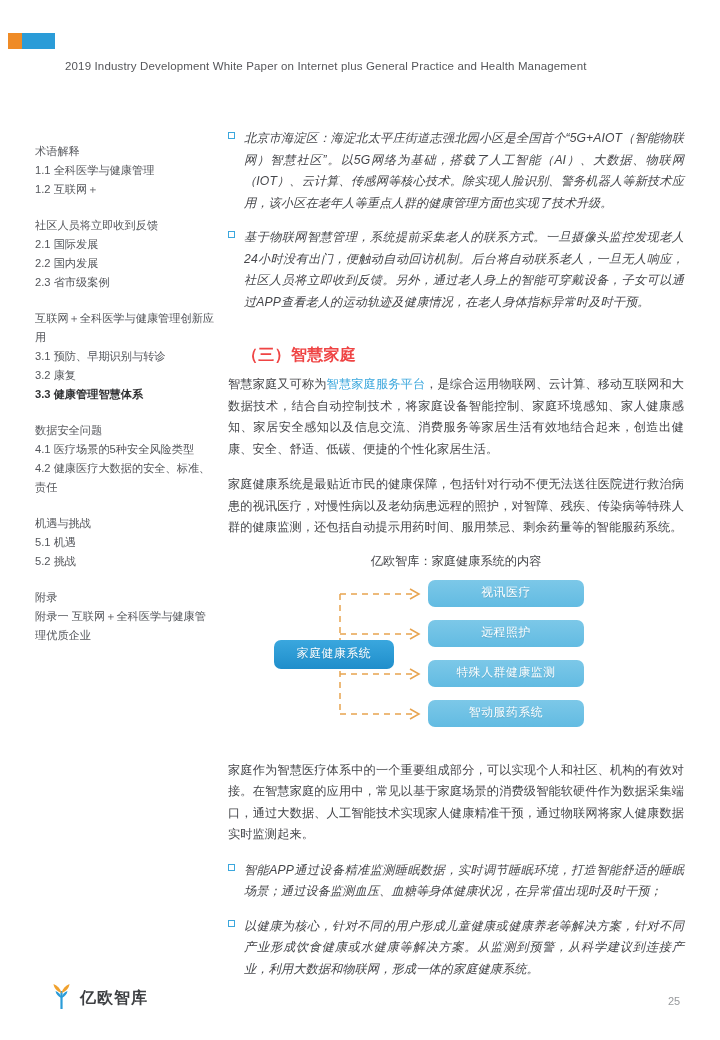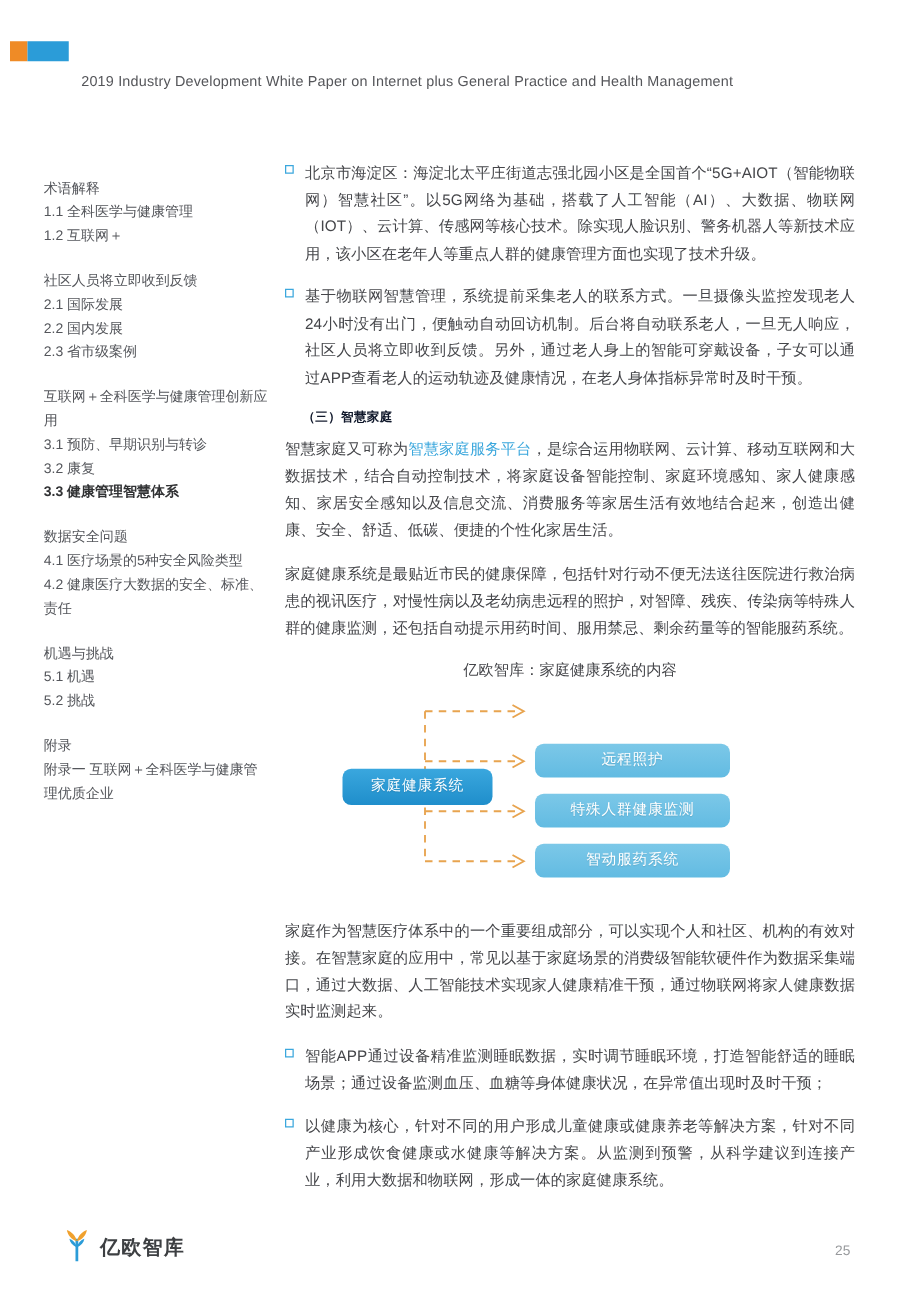--- a/index.html
+++ b/index.html
@@ -31,37 +31,37 @@
   
   #sidebar { position:absolute; left:35px; top:142px; width:180px; }
   .toc-group { margin-bottom:17px; }
   .toc-head  { font-size:11.2px; color:#54565b; line-height:19px; }
   .toc-item  { font-size:11.2px; color:#54565b; line-height:19px; }
   .toc-item.active { font-weight:bold; color:#313234; }
 
   
   #main { position:absolute; left:228px; top:128px; width:456px; }
 
-  .bullet-row { display:flex; margin-bottom:13px; }
+  .bullet-row { display:flex; margin-bottom:13px;font-style:italic; }
   .bullet-mark {
     flex:0 0 auto; width:16px; padding-top:4px;
     font-size:9px; color:#2b9cd8; line-height:1;
   }
   .bullet-mark span {
     display:inline-block; width:7px; height:7px;
     border:1.4px solid #3ba7dd;
   }
   .bullet-text {
     flex:1 1 auto; font-size:12.2px; line-height:21.5px;
     color:#45464a; text-align:justify; letter-spacing:0.1px;
   }
 
   h2.section-heading {
-    font-size:10px; font-weight:bold; color:#0f172a;
-    margin:14px 0 8px 14px; letter-spacing:0.3px;
+    font-size:16px; font-weight:bold; color:#ef4444;
+    margin:32px 0 8px 14px; letter-spacing:0.3px;
   }
 
   p.body-par {
     font-size:12.2px; line-height:21.5px; color:#45464a;
     margin:0 0 14px 0; text-align:justify; letter-spacing:0.1px;
   }
   .hl-blue { color:#3ba7dd; }
 
   .figure-caption {
     font-size:12.2px; color:#45464a; text-align:center;
@@ -175,20 +175,21 @@
       </g>
       <g fill="none" stroke="#e8a44f" stroke-width="1.5">
         <path d="M182 11 L191 16 L182 21"></path>
         <path d="M182 51 L191 56 L182 61"></path>
         <path d="M182 91 L191 96 L182 101"></path>
         <path d="M182 131 L191 136 L182 141"></path>
       </g>
     </svg>
 
     <div class="node node-root">家庭健康系统</div>
+    <div class="node node-leaf leaf0">视讯医疗</div>
     <div class="node node-leaf leaf1">远程照护</div>
     <div class="node node-leaf leaf2">特殊人群健康监测</div>
     <div class="node node-leaf leaf3">智动服药系统</div>
   </div>
 
   <p class="body-par">家庭作为智慧医疗体系中的一个重要组成部分，可以实现个人和社区、机构的有效对接。在智慧家庭的应用中，常见以基于家庭场景的消费级智能软硬件作为数据采集端口，通过大数据、人工智能技术实现家人健康精准干预，通过物联网将家人健康数据实时监测起来。</p>
 
   <div class="bullet-row">
     <div class="bullet-mark"><span></span></div>
     <div class="bullet-text">智能APP通过设备精准监测睡眠数据，实时调节睡眠环境，打造智能舒适的睡眠场景；通过设备监测血压、血糖等身体健康状况，在异常值出现时及时干预；</div>

